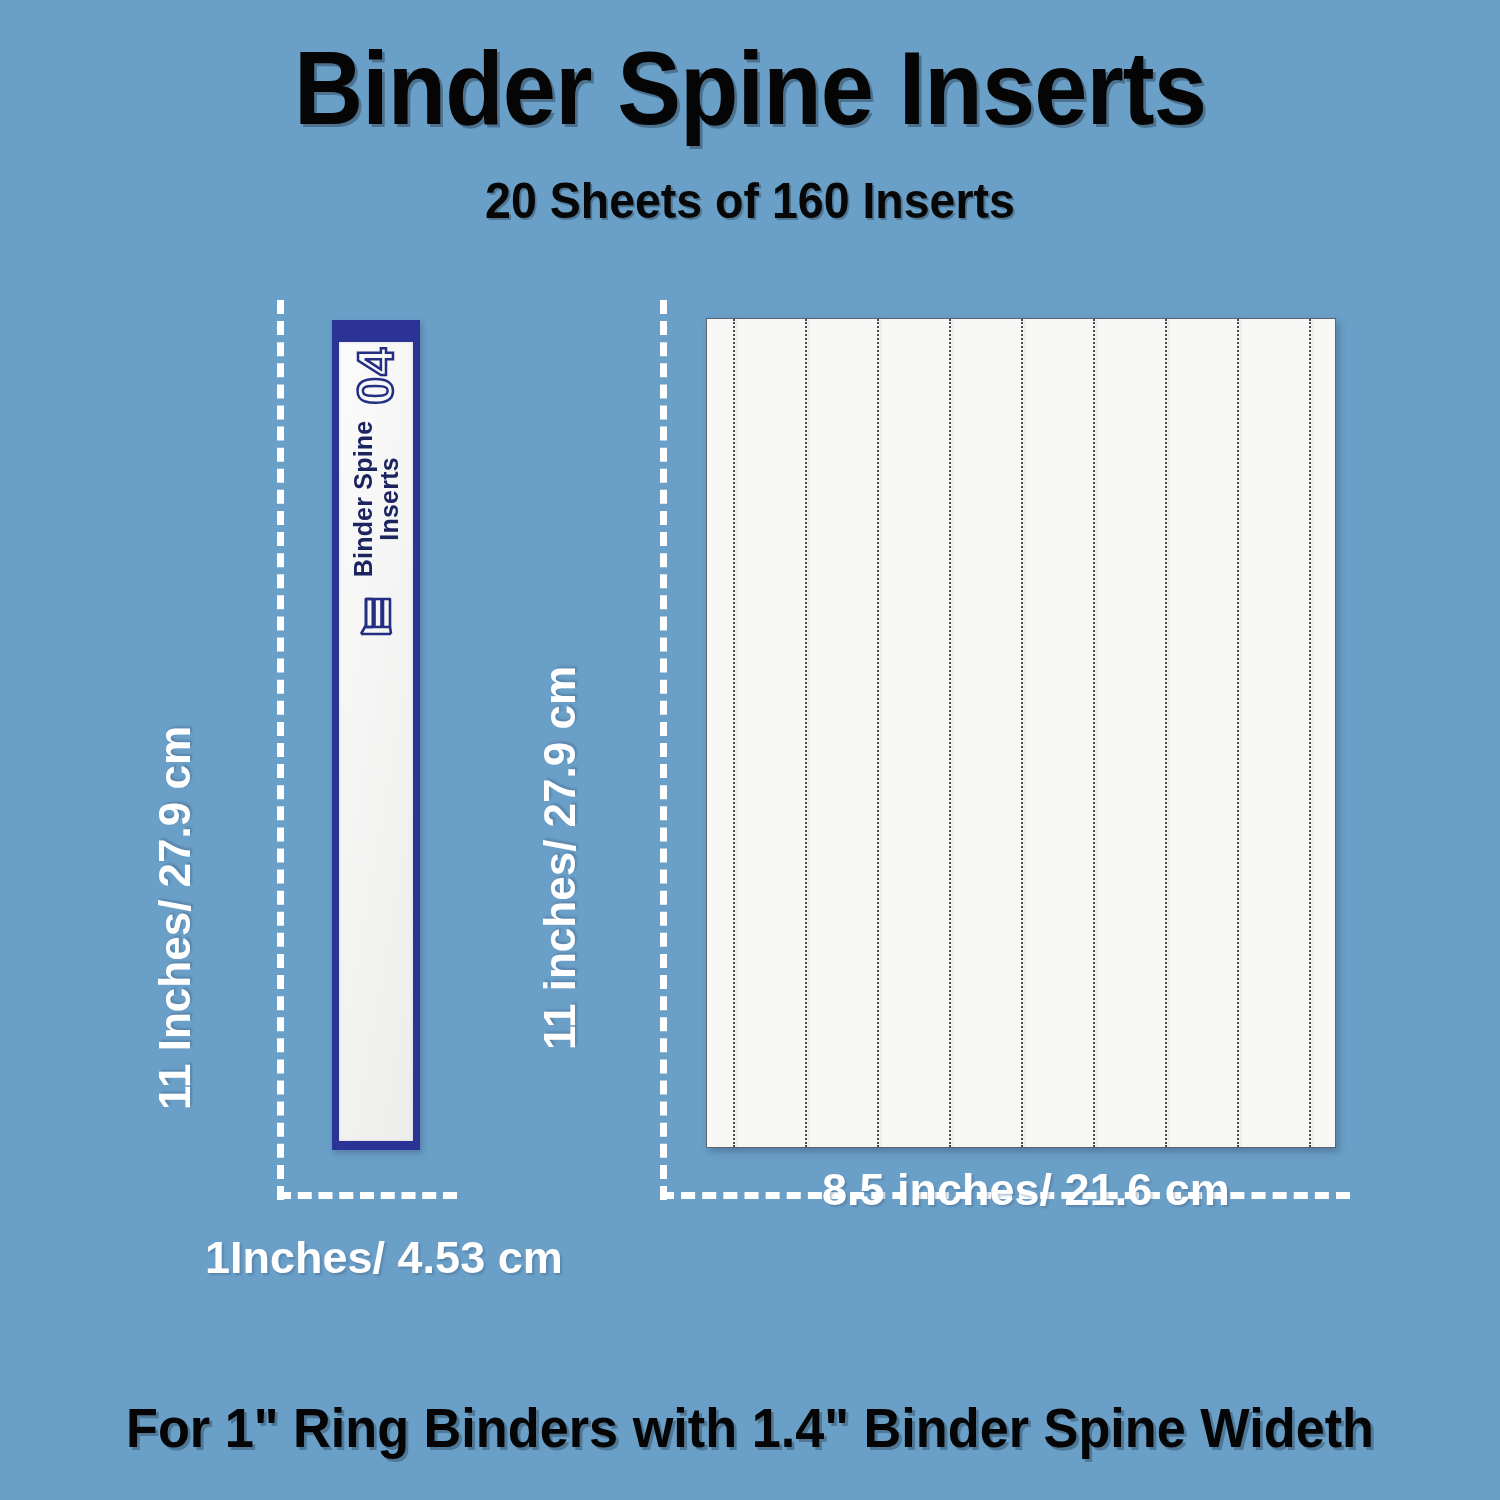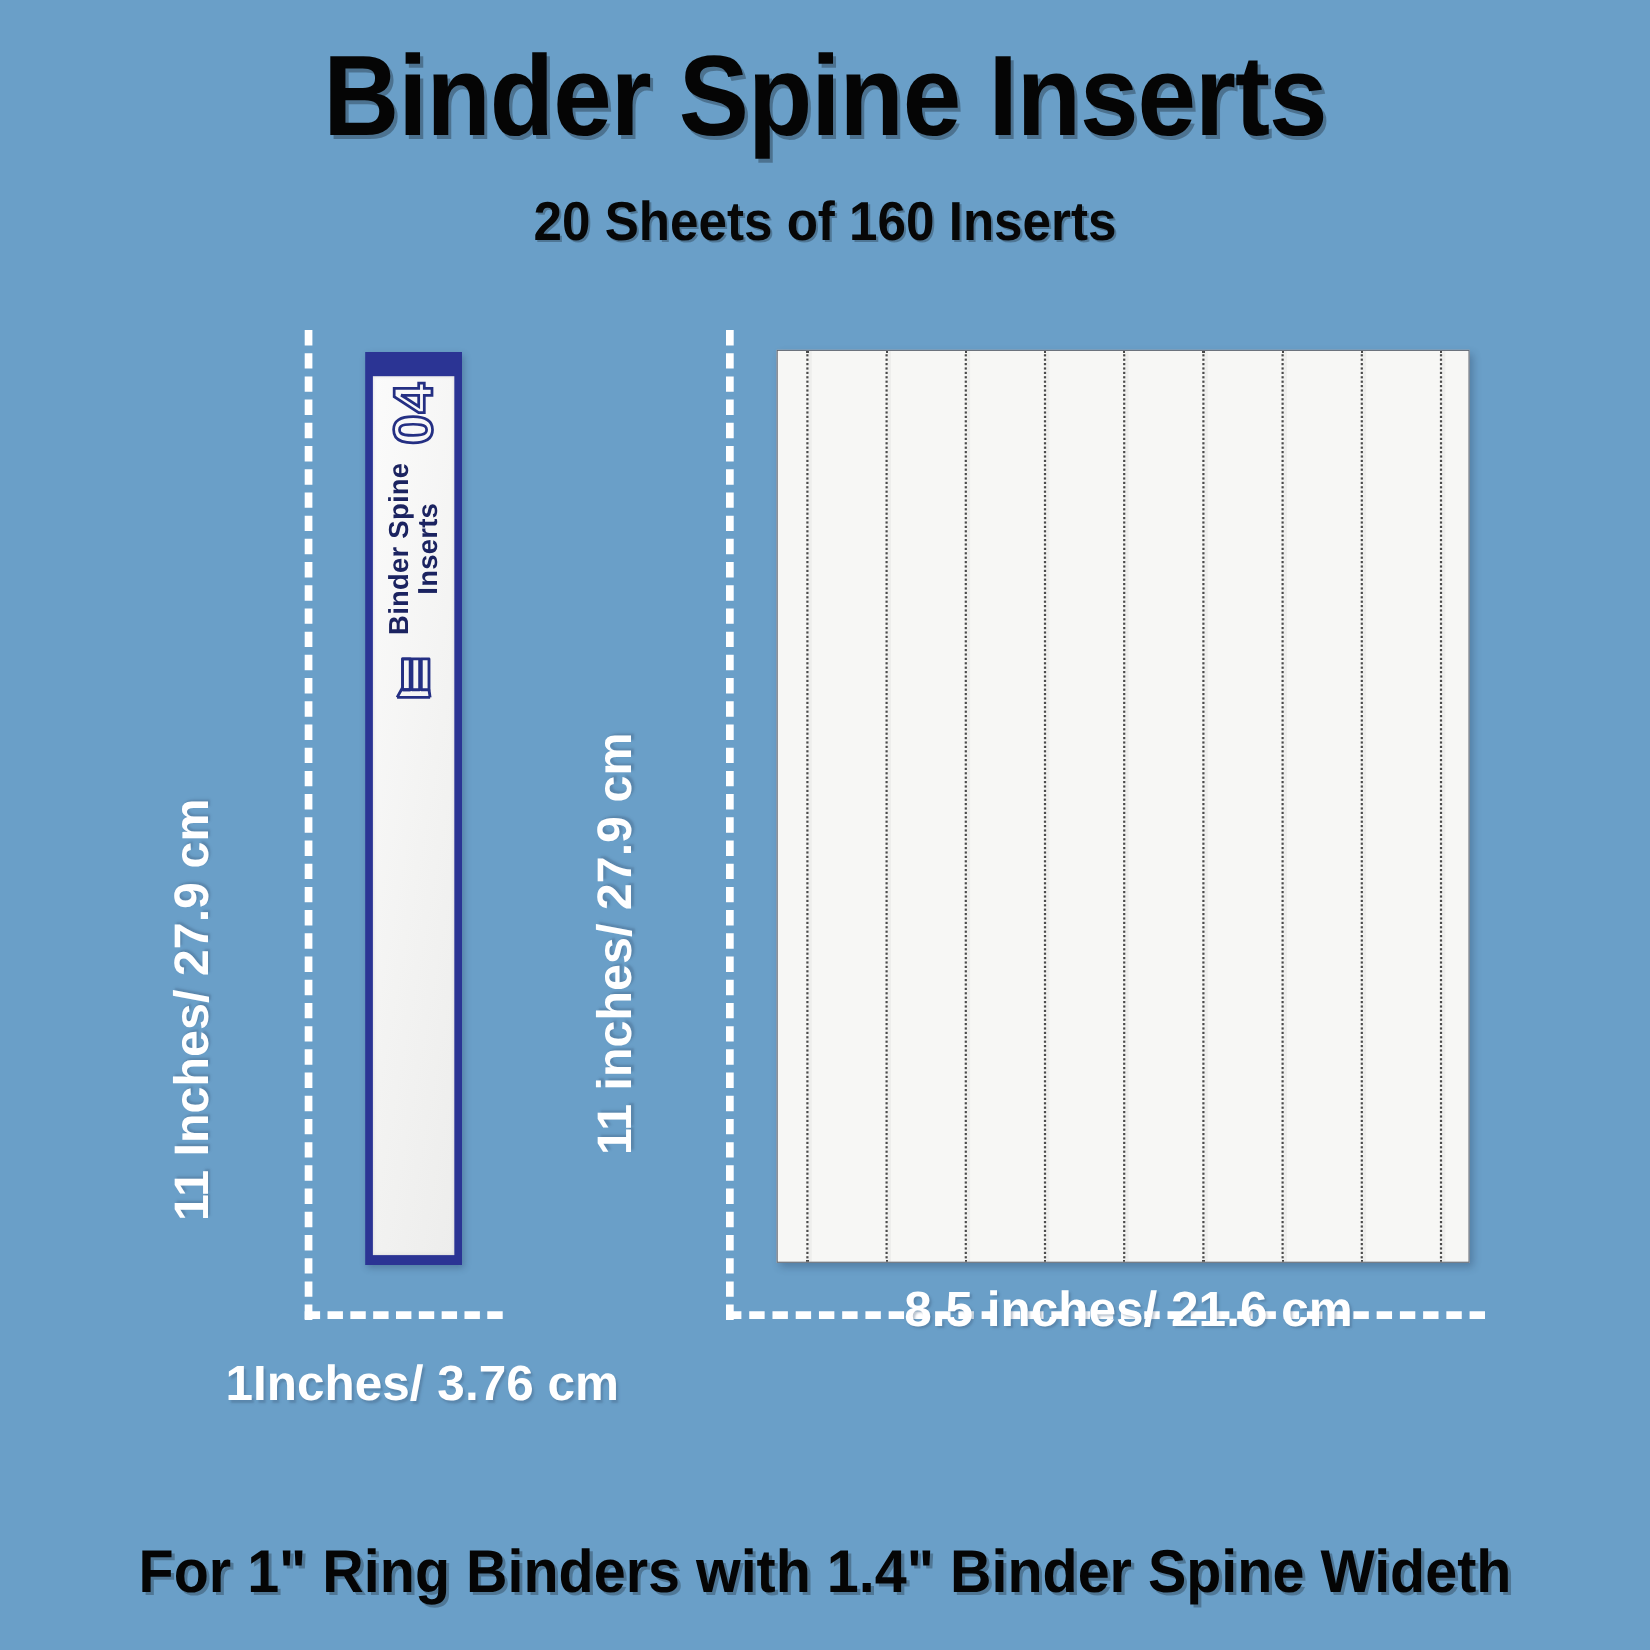--- a/index.html
+++ b/index.html
@@ -261,17 +261,17 @@
     <div class="perf-line" style="left: 530px;"></div>
     <div class="sheet-strip-shade" style="left: 532px;"></div>
     <div class="perf-line" style="left: 602px;"></div>
     <div class="sheet-strip-shade" style="left: 604px;"></div>
   </div>
 
 <div class="dim-label dim-vertical" id="dim-spine-height">11 Inches/ 27.9 cm</div>
 
 <div class="dim-label dim-vertical" id="dim-sheet-height">11 inches/ 27.9 cm</div>
 
-<div class="dim-label" id="dim-spine-width">1Inches/ 3.76 cm</div>
+<div class="dim-label" id="dim-spine-width">1Inches/ 4.53 cm</div>
 
 <div class="dim-label" id="dim-sheet-width">8.5 inches/ 21.6 cm</div>
 
 <div class="footer-caption">For 1" Ring Binders with 1.4" Binder Spine Wideth</div>
 
 </body></html>

